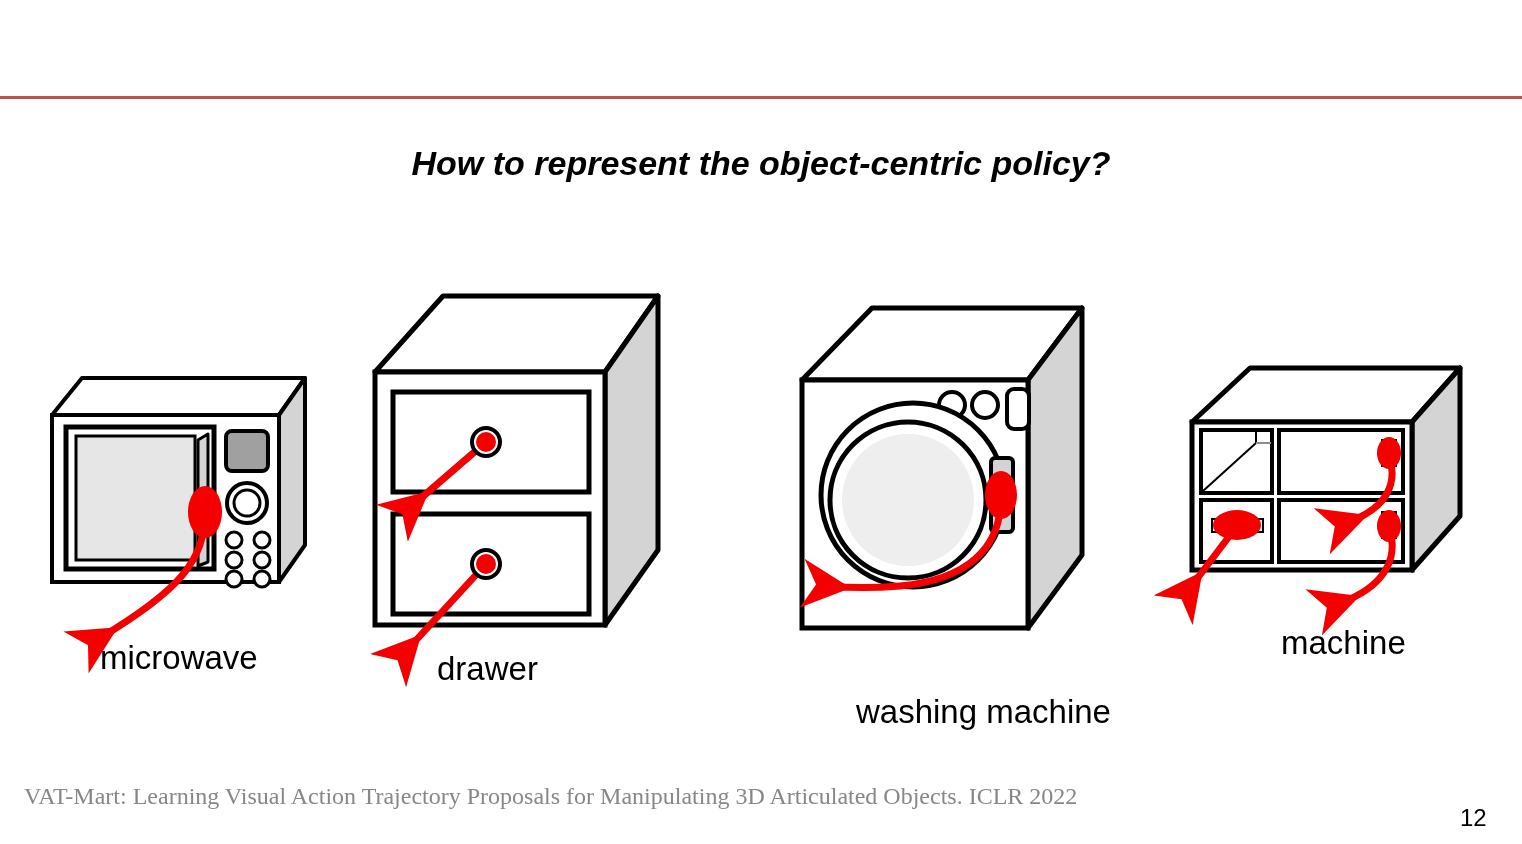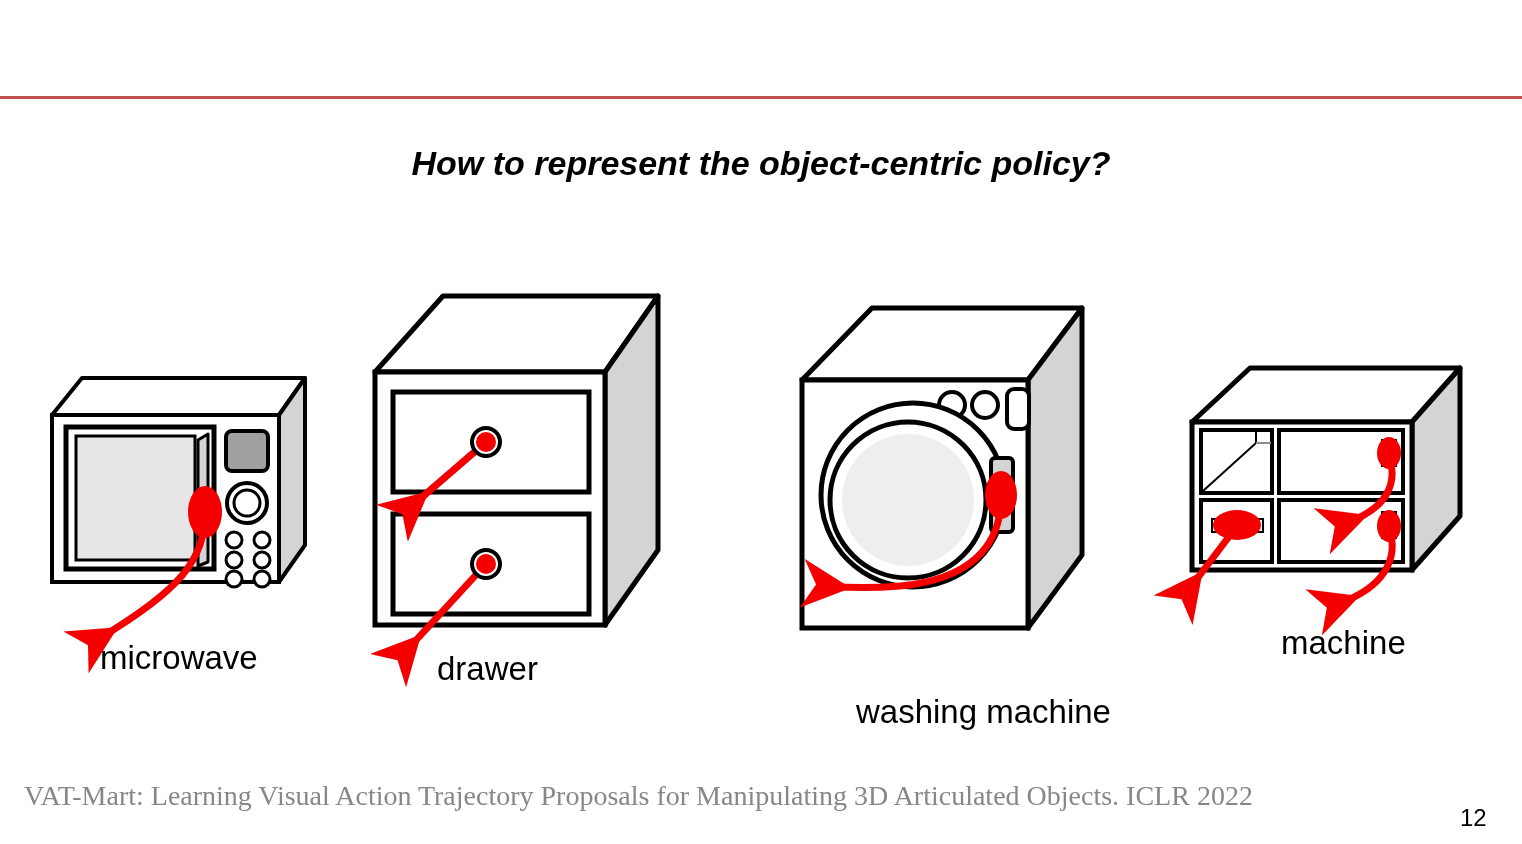--- a/index.html
+++ b/index.html
@@ -77,21 +77,21 @@
     line-height: 38px;
     color: #000000;
     white-space: nowrap;
   }
   
   #footer-citation {
     position: absolute;
     left: 24px;
     top: 778px;
     font-family: "Liberation Serif", serif;
-    font-size: 28px;
+    font-size: 24px;
     line-height: 36px;
     color: #878787;
     white-space: nowrap;
   }
   #page-number {
     position: absolute;
     left: 1460px;
     top: 804px;
     font-family: "Liberation Sans", sans-serif;
     font-size: 24px;

